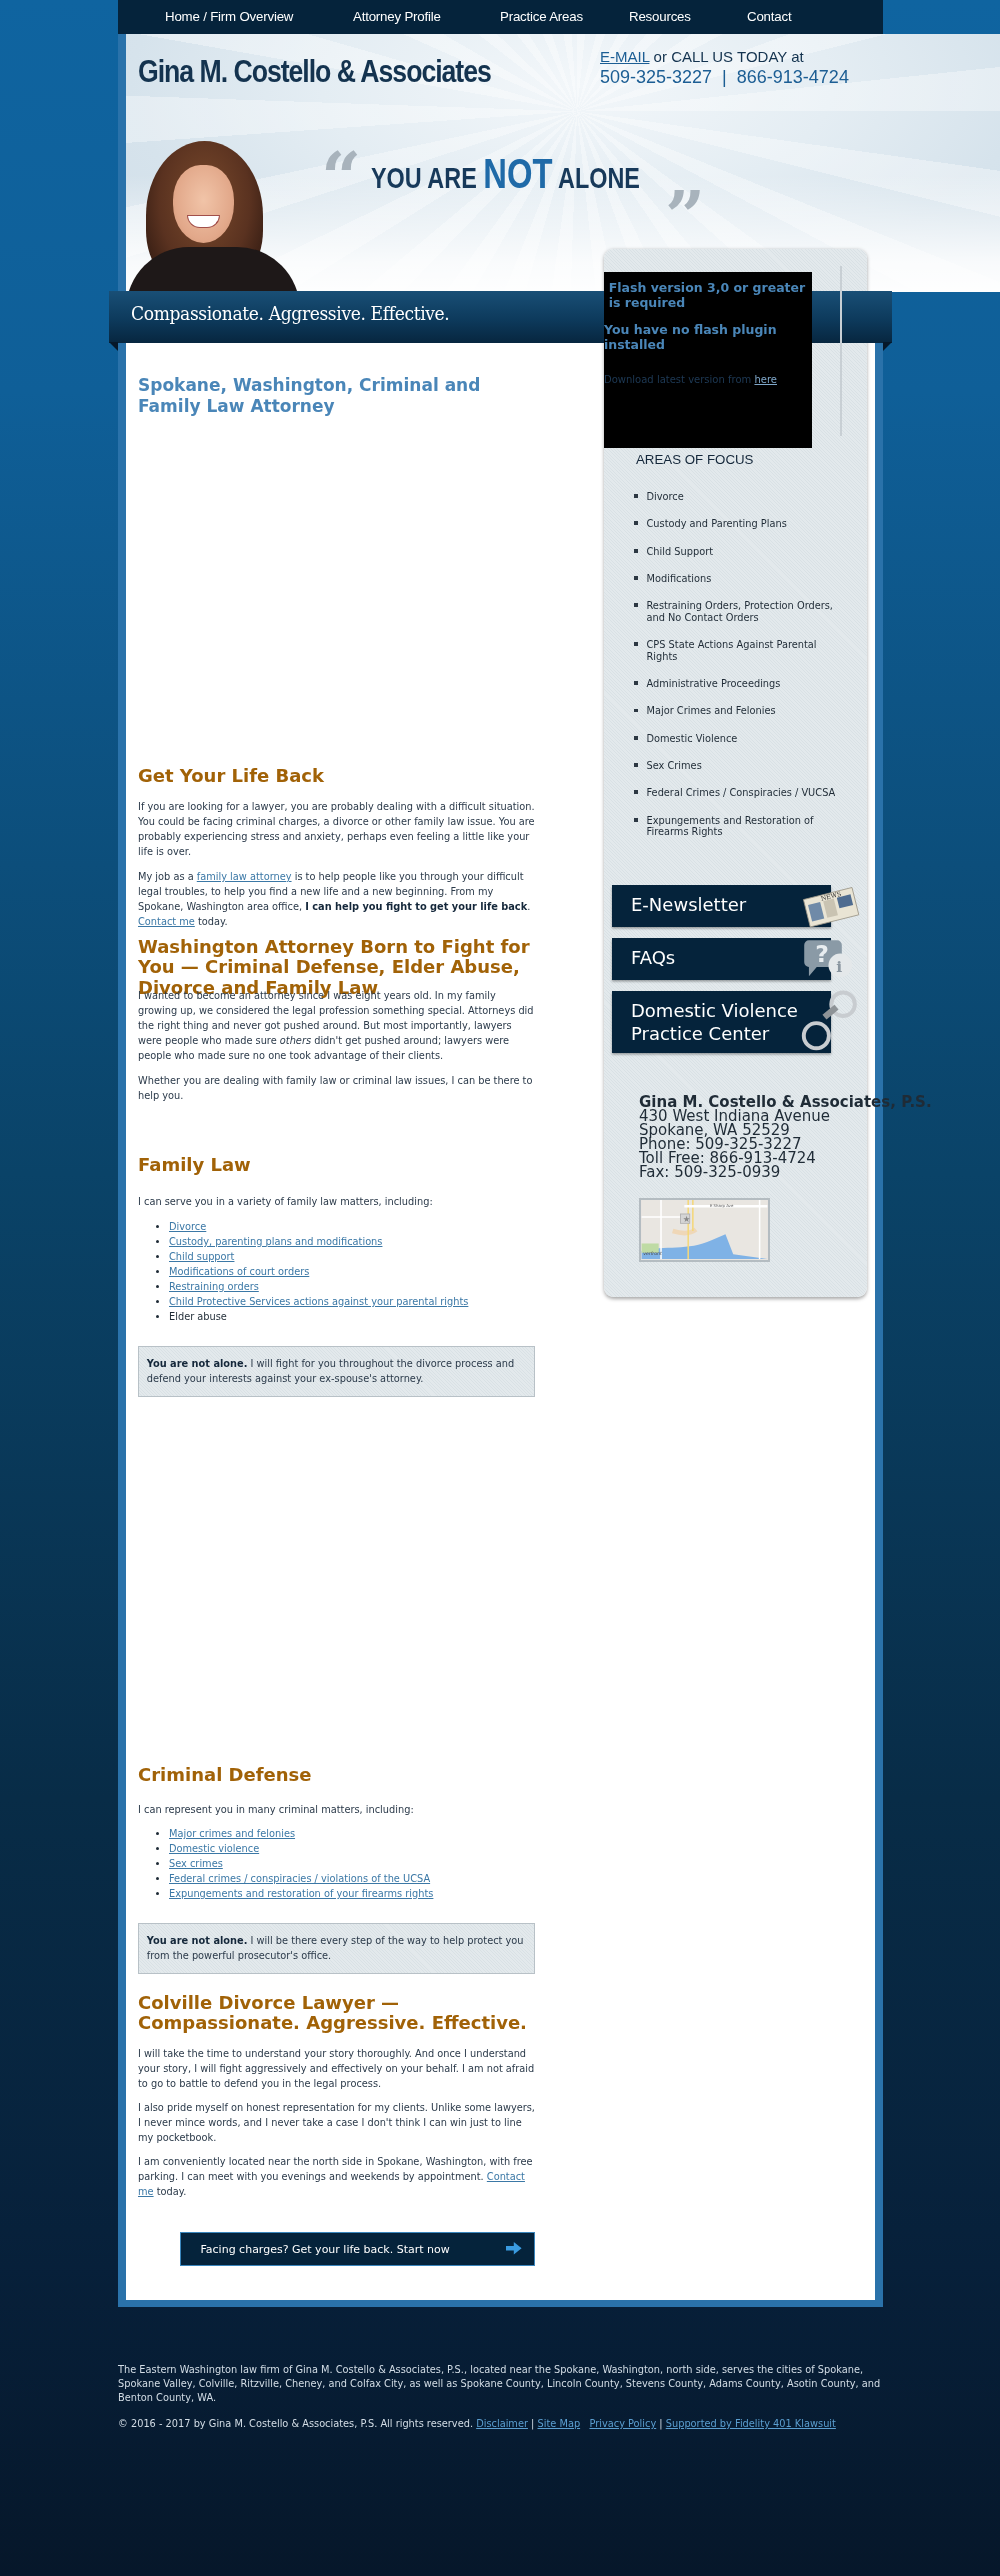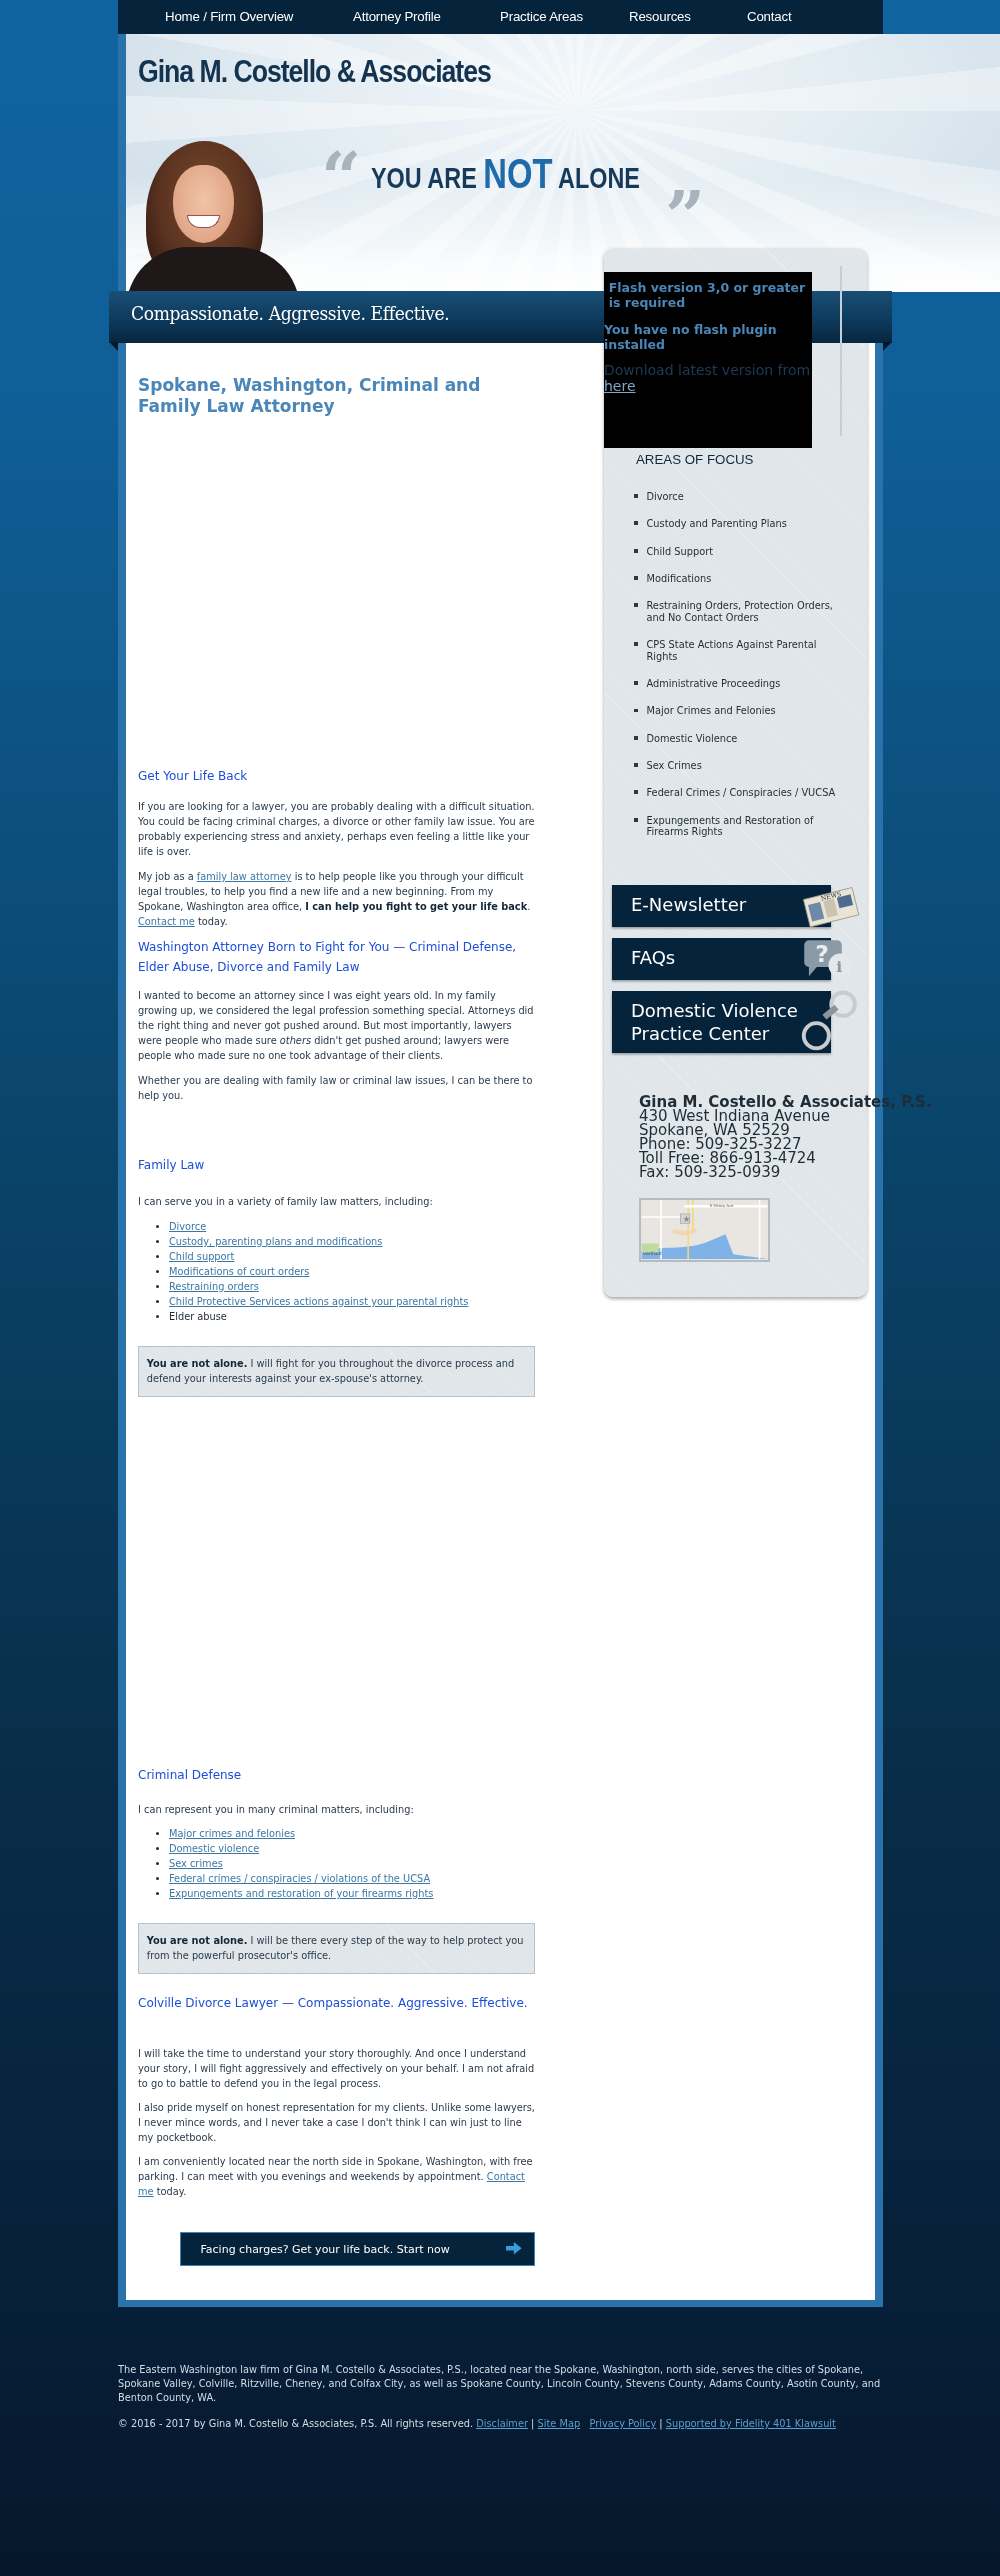--- a/index.html
+++ b/index.html
@@ -119,21 +119,21 @@
     background: repeating-linear-gradient(45deg, #e3e9ec 0px, #e3e9ec 1.6px, #d9e1e5 1.6px, #d9e1e5 2.3px);
     border-radius: 9.4px;
     box-shadow: 0 1.6px 3.9px rgba(0,0,0,0.35);
   }
   .flash {
     position: absolute; left: 604px; top: 272px; width: 208px; height: 176px; background: #000000;
     font-family: "DejaVu Sans", sans-serif;
   }
   .flash .req { color: #4a86b8; font-weight: bold; font-size: 12.5px; margin-top: 7.8px; line-height: 1.2; padding: 0 4.7px; }
   .flash .noplugin { color: #4a86b8; font-weight: bold; font-size: 12.5px; margin-top: 12.5px; line-height: 1.2; }
-  .flash .dl { color: #1e3a56; font-size: 14px; margin-top: 10px; }
+  .flash .dl { color: #1e3a56; font-size: 10px; margin-top: 22px; }
   .flash .dl a { color: #7fa7c9; }
   .flash-edge { position: absolute; left: 840px; top: 266px; width: 1.6px; height: 170px; background: #c8cfd4; }
 
   .aof-title {
     position: absolute; left: 636px; top: 452px;
     font-family: "Liberation Sans", sans-serif; font-size: 13.3px; color: #14273a;
   }
   .aof-list { position: absolute; left: 634px; top: 491px; width: 203px; list-style: none; }
   .aof-list li {
     font-size: 9.8px; color: #1f2b36; line-height: 11.7px; padding-left: 12.5px; position: relative;
@@ -156,21 +156,21 @@
   .address { position: absolute; left: 639px; top: 1095px; font-size: 15px; color: #1f2b36; line-height: 14px; }
   .address .name { font-weight: bold; }
   .map {
     position: absolute; left: 639px; top: 1198px; width: 131px; height: 64px;
     background: #e7e4df; border: 2.3px solid #b4bcc1; overflow: hidden;
   }
 
   
   .content { position: absolute; left: 138px; width: 399px; }
   .h1 { font-size: 17px; font-weight: bold; color: #4a86b8; line-height: 21px; }
-  .h2 { font-size: 12px; font-weight: normal; color: #1d4ed8; line-height: 20.3px; }
+  .h2 { font-size: 18px; font-weight: bold; color: #a16207; line-height: 20.3px; }
   .p { font-size: 9.8px; line-height: 15px; color: #2b3a4a; }
   .p b { color: #14273a; }
   .bullets { list-style: disc; padding-left: 31px; font-size: 9.8px; line-height: 15px; color: #1f2b36; }
   .callout {
     position: absolute; left: 138px; width: 397px;
     background: repeating-linear-gradient(45deg, #e3e9ec 0px, #e3e9ec 1.6px, #d9e1e5 1.6px, #d9e1e5 2.3px);
     border: 0.8px solid #b8c1c7; padding: 9.4px 7.8px; font-size: 9.8px; line-height: 15px; color: #2b3a4a;
   }
   .callout b { color: #14273a; }
 
@@ -197,20 +197,24 @@
   <a href="#" style="left:629px">Contact</a>
 </nav>
 
 <div class="frame"></div>
 <div class="inner"></div>
 
 <header class="header">
   <div class="rays"></div>
   <div class="fade"></div>
   <div class="firm-name">Gina M. Costello &amp; Associates</div>
+  <div class="contact-top">
+    <div class="line1"><a href="#">E-MAIL</a><span> or CALL US TODAY at</span></div>
+    <div class="phones"><span>509-325-3227</span><span style="white-space:pre">  |  </span><span>866-913-4724</span></div>
+  </div>
   <div class="quote-open">“</div>
   <div class="tagline"><span class="small">YOU ARE </span><span class="big">NOT</span><span class="small"> ALONE</span></div>
   <div class="quote-close">”</div>
 </header>
 
 <div class="portrait">
   <div class="hair"></div>
   <div class="face"></div>
   <div class="smile"></div>
   <div class="body"></div>

